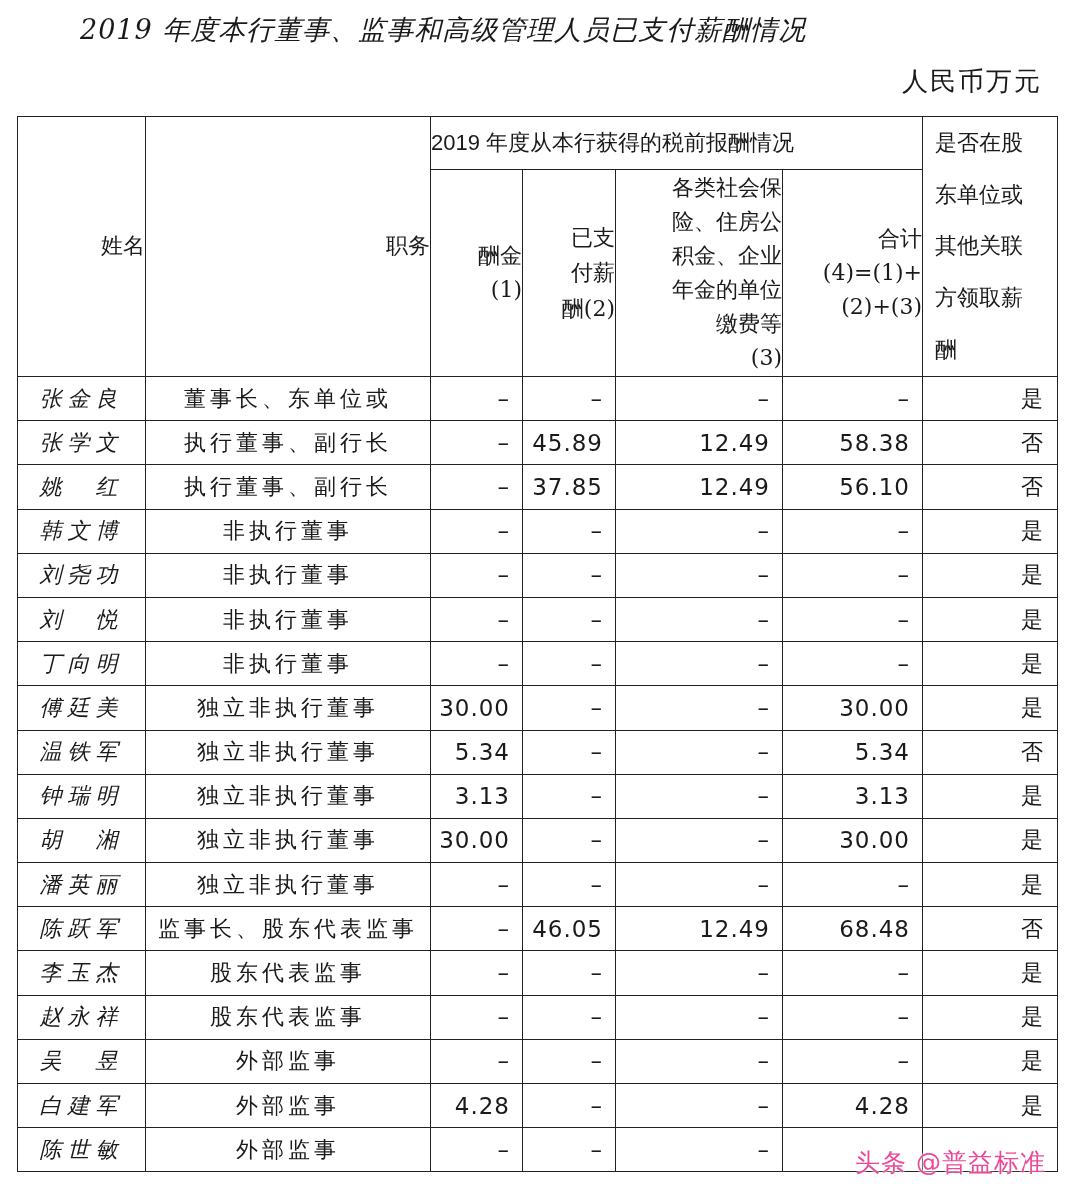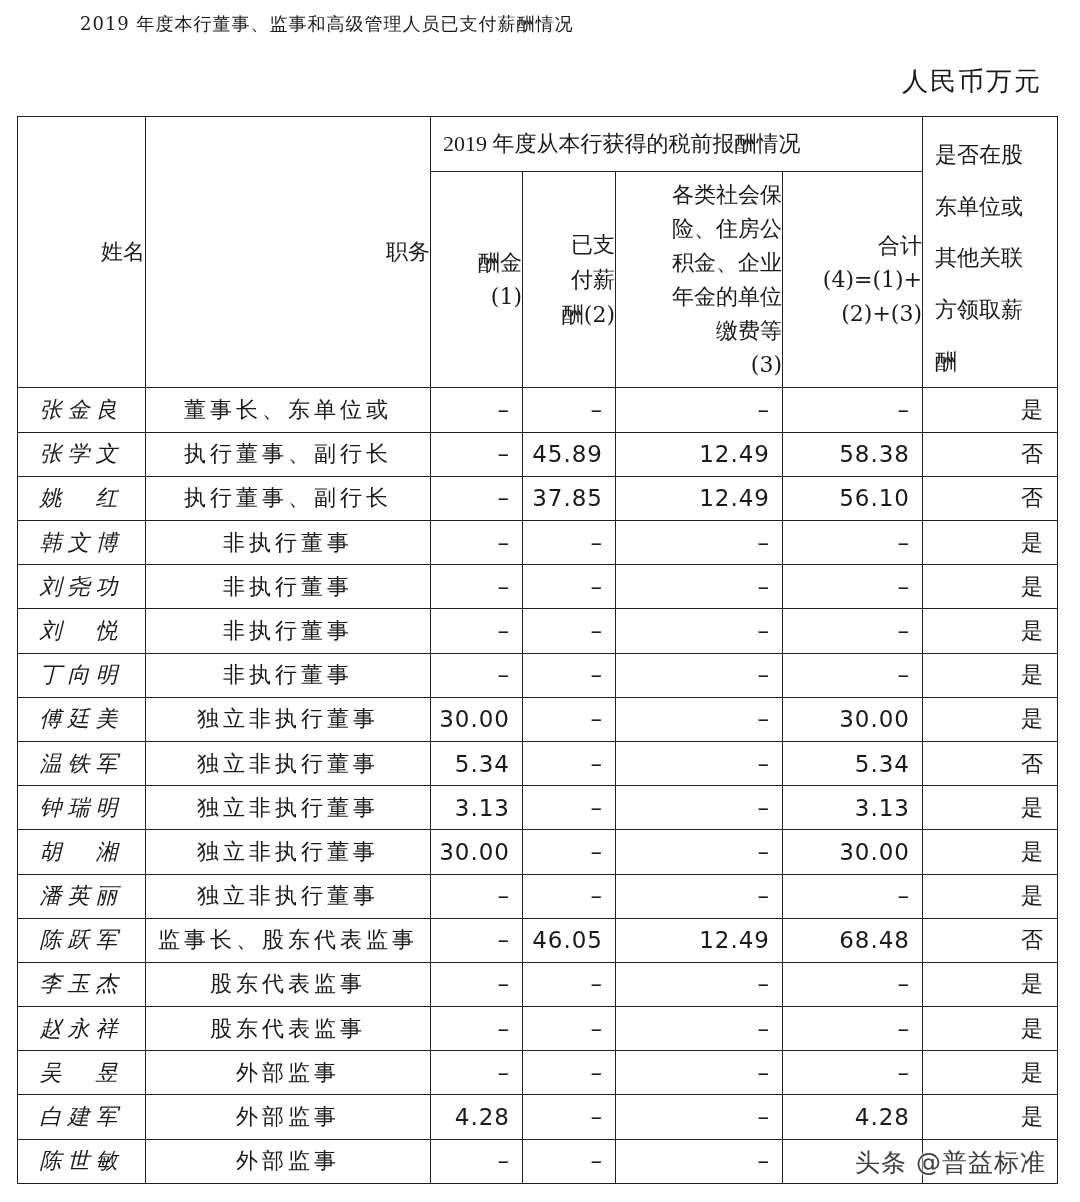--- a/index.html
+++ b/index.html
@@ -1,32 +1,32 @@
 <!DOCTYPE html>
 <html><head>
 <meta charset="utf-8">
 <style>
   html, body { margin:0; padding:0; background:#ffffff; }
   body { width:1080px; height:1202px; position:relative; overflow:hidden;
          font-family:"DejaVu Serif","Liberation Serif",serif; color:#1a1a1a; }
-  .title { position:absolute; left:80px; top:12px; font-size:18px; letter-spacing:1px; }
+  .title { position:absolute; left:80px; top:12px; font-size:27px; letter-spacing:1px;font-style:italic; }
   .unit { position:absolute; right:38px; top:64px; font-size:26px; letter-spacing:2px; }
   table { position:absolute; left:17px; top:116px; border-collapse:collapse; table-layout:fixed; }
   td, th { border:1.5px solid #222; padding:0; font-weight:normal; }
   th { font-size:22px; text-align:right; vertical-align:middle; line-height:1.55; }
-  th.top { height:52px; text-align:left; padding-left:12px; font-family:Liberation Serif, serif; }
+  th.top { height:52px; text-align:left; font-family:Liberation Sans, sans-serif; }
   th.sub { height:206px; }
-  th.sidehdr { text-align:left; padding-left:12px; line-height:2.35; vertical-align:top; padding-top:12px; }
+  th.sidehdr { text-align:left; padding-left:12px; line-height:2.35; vertical-align:top; padding-top:0; }
   td { height:43.2px; font-size:22px; }
   td.name { text-align:center; letter-spacing:6px;font-style:italic; }
   td.pos { text-align:center; letter-spacing:4px; }
   td.num { text-align:right; padding-right:12px; font-family:"DejaVu Sans","Liberation Sans",sans-serif; font-size:23px; letter-spacing:1px; }
   td.yn { text-align:right; padding-right:14px; }
   .watermark { position:absolute; left:855px; top:1146px; font-size:25px;
-               font-family:"DejaVu Sans","Liberation Sans",sans-serif; color:#404040;
+               font-family:"DejaVu Sans","Liberation Sans",sans-serif; color:#ec4899;
                text-shadow:0 0 3px #fff, 0 0 3px #fff; letter-spacing:1px; }
 </style>
 </head>
 <body>
 
 <div class="title">2019 年度本行董事、监事和高级管理人员已支付薪酬情况</div>
 <div class="unit">人民币万元</div>
 
 <table>
   <colgroup>

